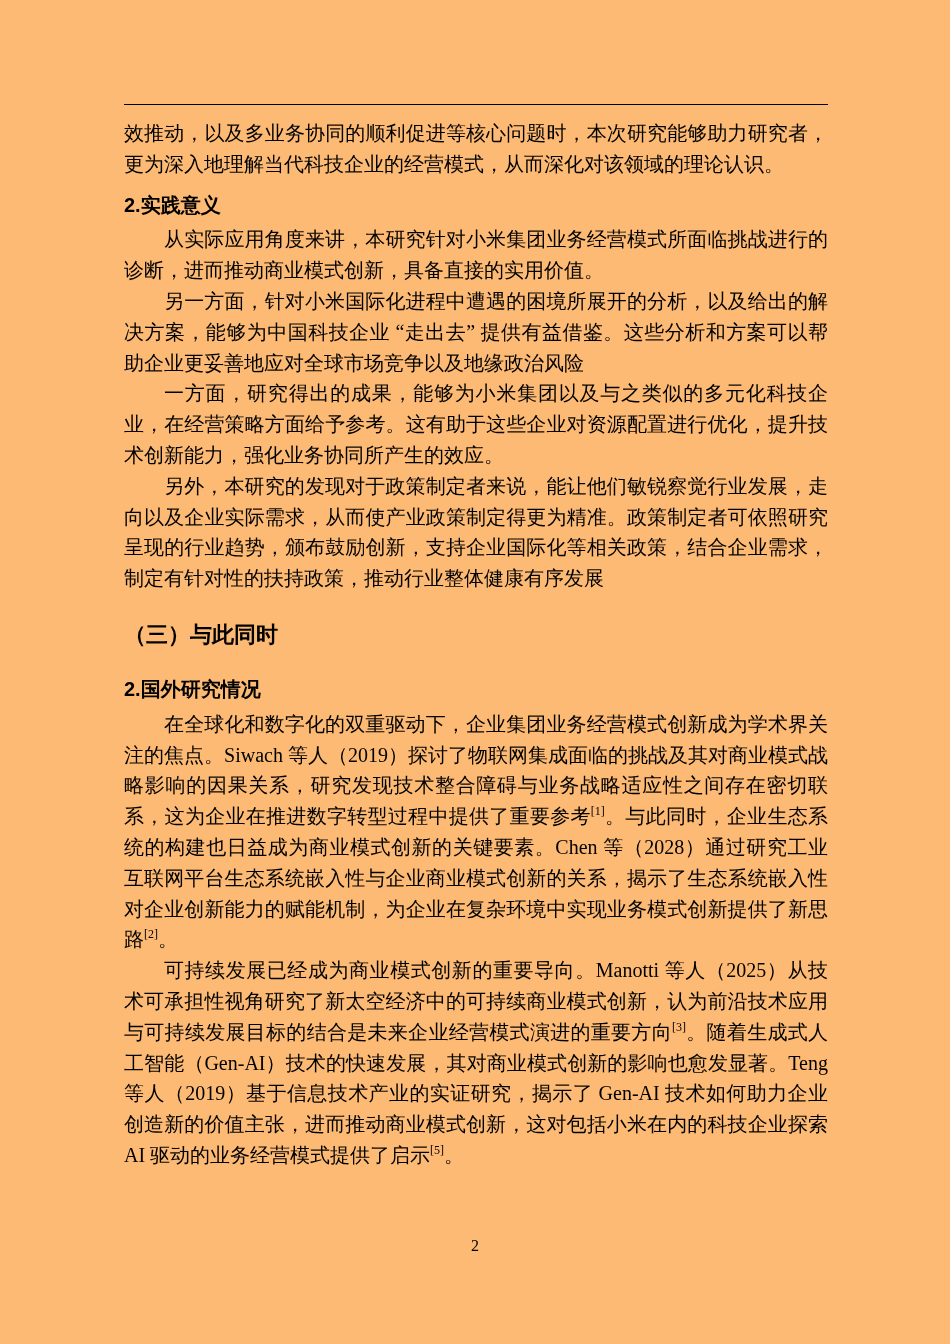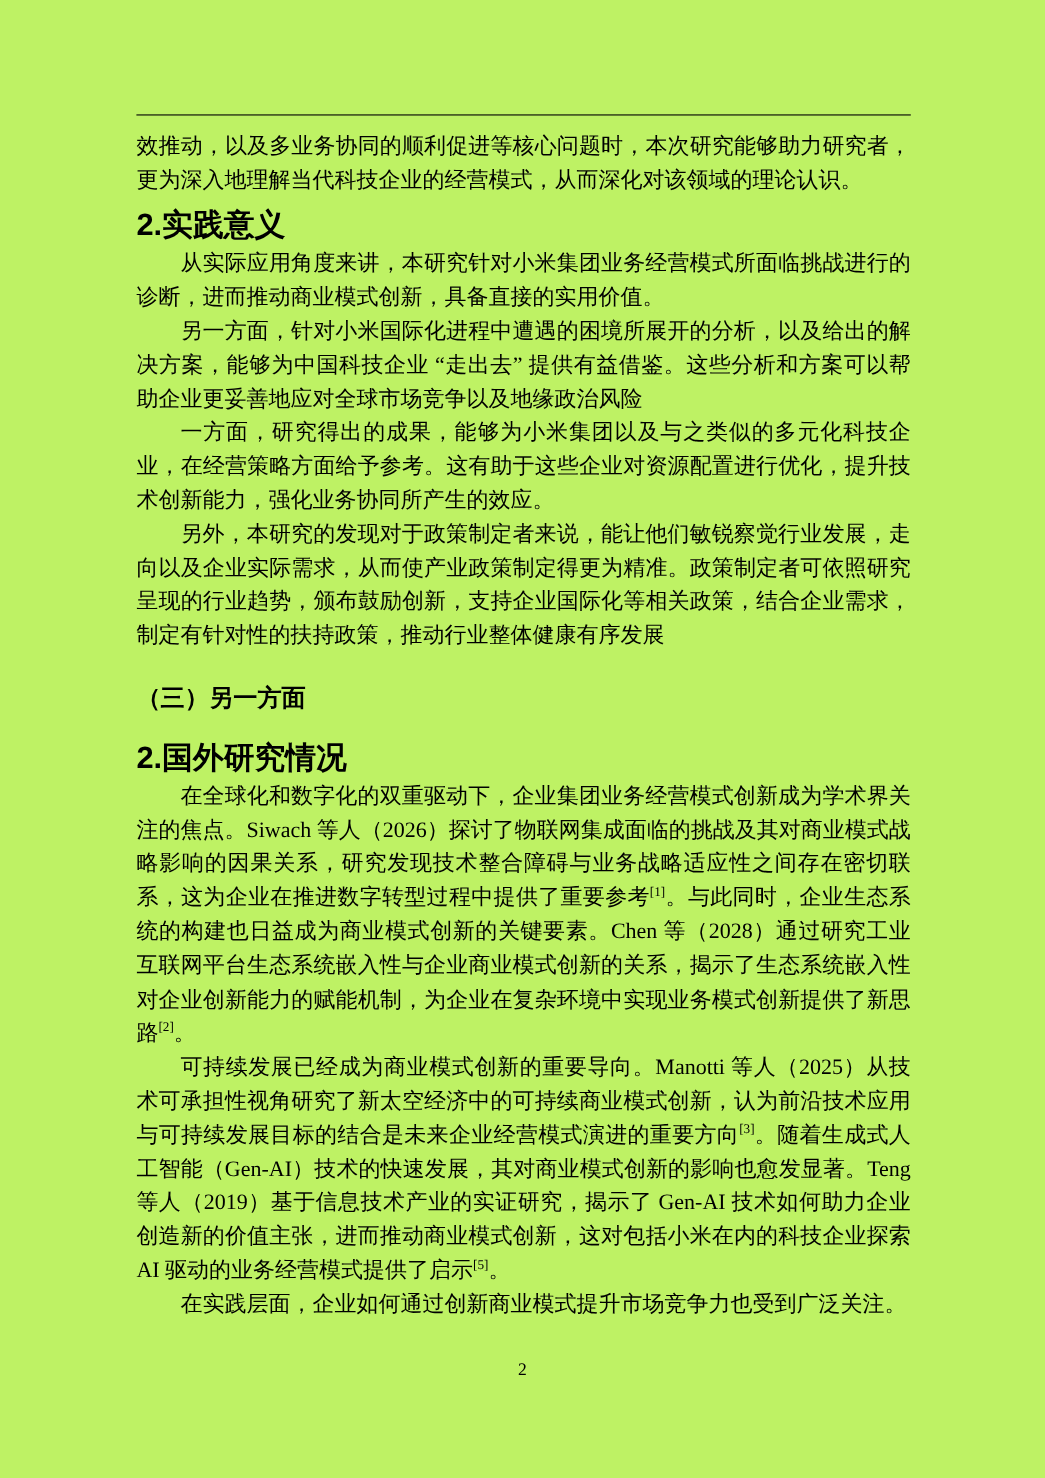--- a/index.html
+++ b/index.html
@@ -2,21 +2,21 @@
 <html><head>
 <meta charset="utf-8">
 <style>
   * { box-sizing: border-box; }
   html, body { margin: 0; padding: 0; background: #e9e9e9; }
   .page {
     position: relative;
     width: 950px;
     height: 1344px;
     margin: 0 auto;
-    background: #bef264;
+    background: #fdba74;
     color: #000000;
     font-family: "Liberation Serif", "DejaVu Serif", serif;
     overflow: hidden;
   }
   .page-header-rule {
     position: absolute;
     left: 124px;
     top: 104px;
     width: 704px;
     height: 0;
@@ -33,21 +33,21 @@
     margin: 0;
     font-size: 20px;
     line-height: 30.8px;
     text-align: justify;
     text-indent: 2em;
     word-break: break-all;
   }
   .para.no-indent { text-indent: 0; }
   .heading-sm {
     margin: 10px 0 4px 0;
-    font-size: 28px;
+    font-size: 20px;
     line-height: 30.8px;
     font-weight: 700;
     font-family: "Liberation Sans", "DejaVu Sans", sans-serif;
   }
   .heading-lg {
     margin: 24px 0 22px 0;
     font-size: 22px;
     line-height: 34px;
     font-weight: 700;
     font-family: "Liberation Sans", "DejaVu Sans", sans-serif;
@@ -83,29 +83,28 @@
     <h3 class="heading-sm">2.实践意义</h3>
 
     <p class="para">从实际应用角度来讲，本研究针对小米集团业务经营模式所面临挑战进行的诊断，进而推动商业模式创新，具备直接的实用价值。</p>
 
     <p class="para">另一方面，针对小米国际化进程中遭遇的困境所展开的分析，以及给出的解决方案，能够为中国科技企业 “走出去” 提供有益借鉴。这些分析和方案可以帮助企业更妥善地应对全球市场竞争以及地缘政治风险</p>
 
     <p class="para">一方面，研究得出的成果，能够为小米集团以及与之类似的多元化科技企业，在经营策略方面给予参考。这有助于这些企业对资源配置进行优化，提升技术创新能力，强化业务协同所产生的效应。</p>
 
     <p class="para">另外，本研究的发现对于政策制定者来说，能让他们敏锐察觉行业发展，走向以及企业实际需求，从而使产业政策制定得更为精准。政策制定者可依照研究呈现的行业趋势，颁布鼓励创新，支持企业国际化等相关政策，结合企业需求，制定有针对性的扶持政策，推动行业整体健康有序发展</p>
 
-    <h2 class="heading-lg">（三）另一方面</h2>
+    <h2 class="heading-lg">（三）与此同时</h2>
 
     <h3 class="heading-sm">2.国外研究情况</h3>
 
-    <p class="para"><span>在全球化和数字化的双重驱动下，企业集团业务经营模式创新成为学术界关注的焦点。Siwach 等人（2026）探讨了物联网集成面临的挑战及其对商业模式战略影响的因果关系，研究发现技术整合障碍与业务战略适应性之间存在密切联系，这为企业在推进数字转型过程中提供了重要参考</span><sup class="ref">[1]</sup><span>。与此同时，企业生态系统的构建也日益成为商业模式创新的关键要素。Chen 等（2028）通过研究工业互联网平台生态系统嵌入性与企业商业模式创新的关系，揭示了生态系统嵌入性对企业创新能力的赋能机制，为企业在复杂环境中实现业务模式创新提供了新思路</span><sup class="ref">[2]</sup><span>。</span></p>
+    <p class="para"><span>在全球化和数字化的双重驱动下，企业集团业务经营模式创新成为学术界关注的焦点。Siwach 等人（2019）探讨了物联网集成面临的挑战及其对商业模式战略影响的因果关系，研究发现技术整合障碍与业务战略适应性之间存在密切联系，这为企业在推进数字转型过程中提供了重要参考</span><sup class="ref">[1]</sup><span>。与此同时，企业生态系统的构建也日益成为商业模式创新的关键要素。Chen 等（2028）通过研究工业互联网平台生态系统嵌入性与企业商业模式创新的关系，揭示了生态系统嵌入性对企业创新能力的赋能机制，为企业在复杂环境中实现业务模式创新提供了新思路</span><sup class="ref">[2]</sup><span>。</span></p>
 
     <p class="para"><span>可持续发展已经成为商业模式创新的重要导向。Manotti 等人（2025）从技术可承担性视角研究了新太空经济中的可持续商业模式创新，认为前沿技术应用与可持续发展目标的结合是未来企业经营模式演进的重要方向</span><sup class="ref">[3]</sup><span>。随着生成式人工智能（Gen-AI）技术的快速发展，其对商业模式创新的影响也愈发显著。Teng 等人（2019）基于信息技术产业的实证研究，揭示了 Gen-AI 技术如何助力企业创造新的价值主张，进而推动商业模式创新，这对包括小米在内的科技企业探索 AI 驱动的业务经营模式提供了启示</span><sup class="ref">[5]</sup><span>。</span></p>
 
-    <p class="para">在实践层面，企业如何通过创新商业模式提升市场竞争力也受到广泛关注。</p>
 
   </main>
 
   <footer class="page-footer">
     <span class="page-number">2</span>
   </footer>
 
 </div>
 
 </body></html>

